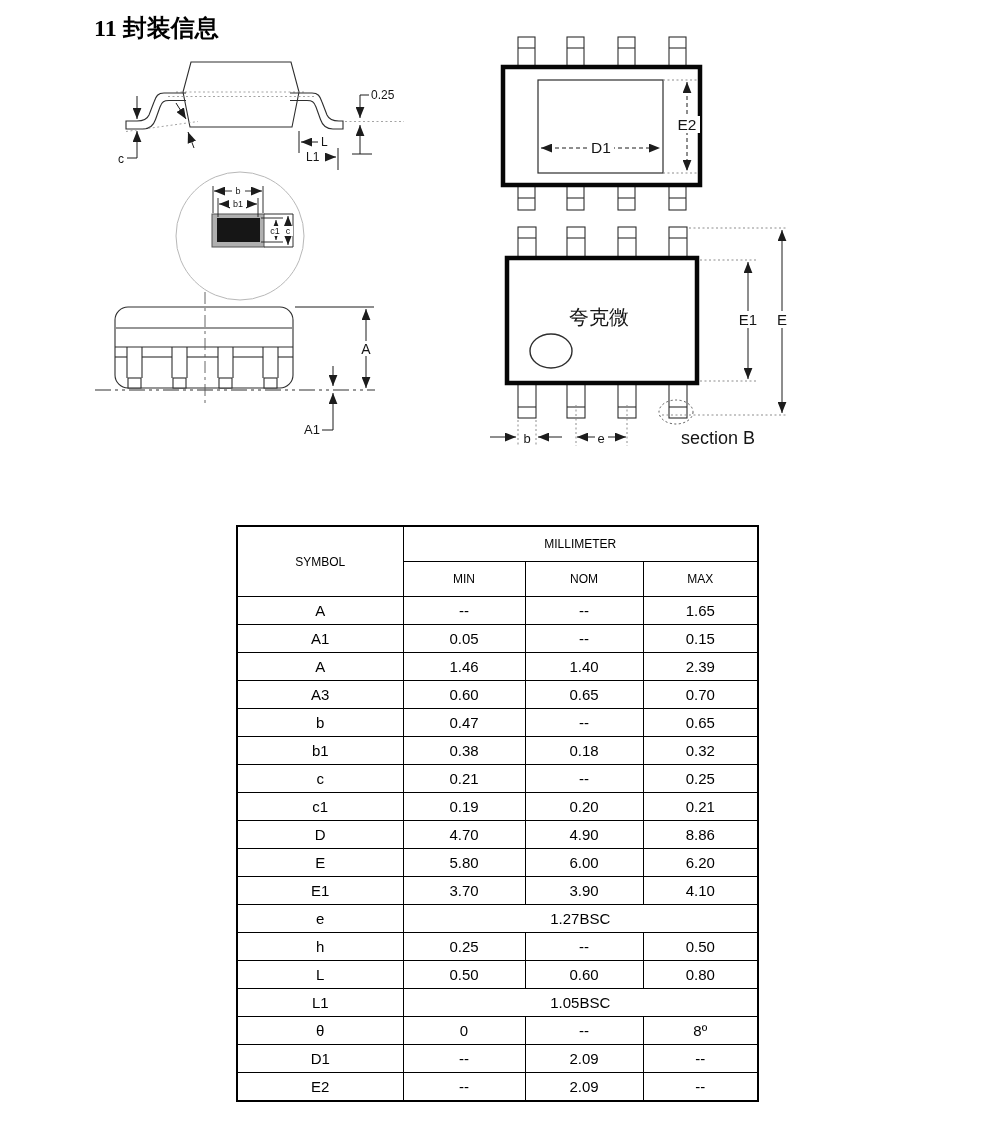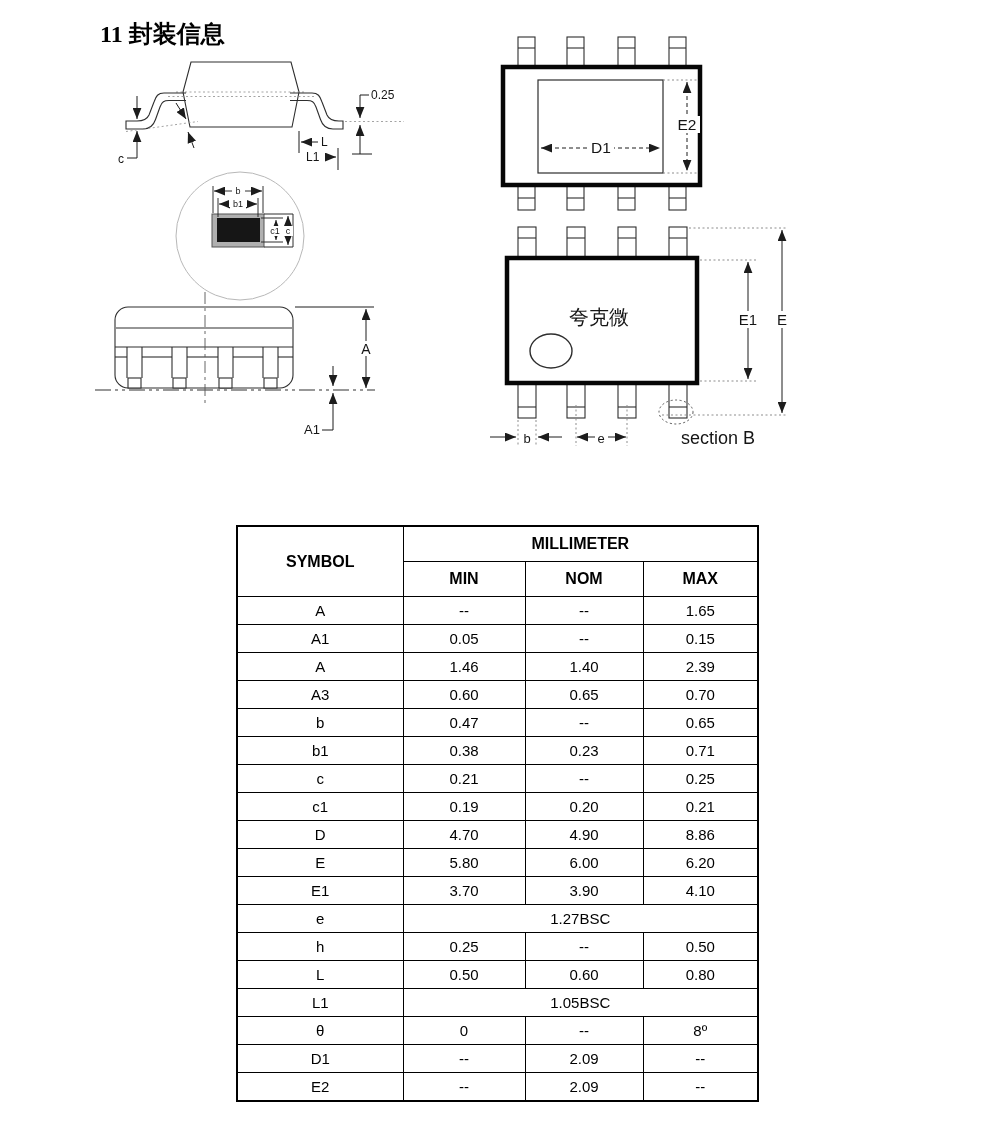--- a/index.html
+++ b/index.html
@@ -1,24 +1,24 @@
 <!DOCTYPE html>
 <html><head>
 <meta charset="utf-8">
 <style>
   html,body{margin:0;padding:0;background:#ffffff;}
   body{width:991px;height:1123px;position:relative;font-family:"Liberation Sans",sans-serif;color:#000;}
-  .page-title{position:absolute;left:88px;top:6px;margin:12px;
+  .page-title{position:absolute;left:88px;top:6px;margin:6px;
     font-family:"Liberation Serif","DejaVu Serif",serif;font-weight:bold;font-size:24px;color:#000;}
   .drawings-svg{position:absolute;left:0;top:0;}
   .drawings-svg text{font-family:"Liberation Sans","DejaVu Sans",sans-serif;fill:#151515;stroke:none;}
   table.dim{position:absolute;left:236px;top:525px;width:521px;border-collapse:collapse;
     table-layout:fixed;border:2px solid #000;}
   table.dim th,table.dim td{border:1.4px solid #000;text-align:center;vertical-align:middle;padding:0;}
-  table.dim th{font-size:16px;font-weight:bold;height:34px;}
+  table.dim th{font-size:12px;font-weight:normal;height:34px;}
   table.dim td{font-size:15px;font-weight:normal;height:27px;}
 </style>
 </head>
 <body>
 
 <h1 class="page-title">11 封装信息</h1>
 
 <svg class="drawings-svg" width="991" height="500" viewBox="0 0 991 500" xmlns="http://www.w3.org/2000/svg">
   <defs>
     <marker id="ah" viewBox="0 0 10 8" refX="10" refY="4" markerWidth="11" markerHeight="9" markerUnits="userSpaceOnUse" orient="auto-start-reverse">
@@ -254,22 +254,22 @@
       </tr>
     <tr>
         <td>b</td>
         <td>0.47</td>
         <td>--</td>
         <td>0.65</td>
       </tr>
     <tr>
         <td>b1</td>
         <td>0.38</td>
-        <td>0.23</td>
-        <td>0.71</td>
+        <td>0.18</td>
+        <td>0.32</td>
       </tr>
     <tr>
         <td>c</td>
         <td>0.21</td>
         <td>--</td>
         <td>0.25</td>
       </tr>
     <tr>
         <td>c1</td>
         <td>0.19</td>

